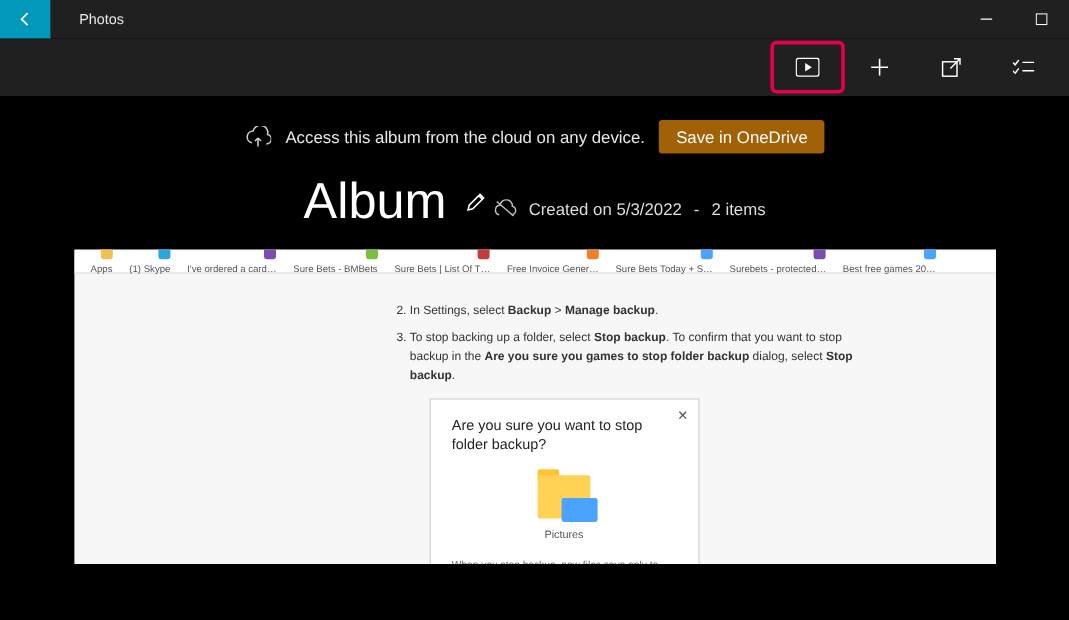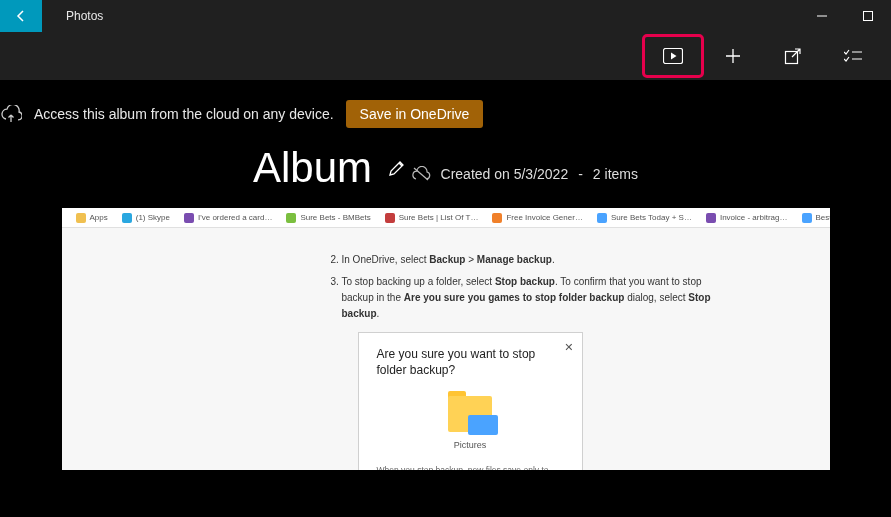--- a/index.html
+++ b/index.html
@@ -69,20 +69,21 @@
 .toolbar-btn.highlighted {
   outline: 3px solid #e6004c;
   outline-offset: -2px;
   border-radius: 4px;
 }
 
 
 .save-row {
   display: flex;
   align-items: center;
+  justify-content: center;
   gap: 12px;
   padding: 20px 0 10px;
 }
 .save-row .msg {
   color: #e8e8e8;
   font-size: 14px;
 }
 .save-btn {
   background: #a16207;
   color: #fff;
@@ -131,21 +132,21 @@
   height: 20px;
   background: #fff;
   border-bottom: 1px solid #e0e0e0;
   display: flex;
   align-items: center;
   gap: 14px;
   padding: 0 14px;
   font-size: 8px;
   color: #555;
 }
-.bm-item { display: flex; align-items: center; gap: 4px; white-space: nowrap; }
+.bm-item { display: flex; align-items: flex-end; gap: 4px; white-space: nowrap; flex-direction: column; }
 .bm-dot { width: 10px; height: 10px; border-radius: 2px; flex-shrink: 0; }
 .bm-spacer { flex: 1; }
 
 
 .instr {
   padding: 24px 40px 40px 200px;
   color: #333;
   font-size: 10px;
   line-height: 1.6;
 }
@@ -287,34 +288,34 @@
     <span class="bm-item">
         <span class="bm-dot" style="background:#f0802a"></span>
         <span>Free Invoice Gener…</span>
       </span>
     <span class="bm-item">
         <span class="bm-dot" style="background:#4aa3ff"></span>
         <span>Sure Bets Today + S…</span>
       </span>
     <span class="bm-item">
         <span class="bm-dot" style="background:#7a4db0"></span>
-        <span>Invoice - arbitrag…</span>
+        <span>Surebets - protected…</span>
       </span>
     <span class="bm-item">
         <span class="bm-dot" style="background:#4aa3ff"></span>
         <span>Best free games 20…</span>
       </span>
     <span class="bm-spacer"></span>
 
   </div>
 
   <div class="instr">
     <ol start="2">
       <li>
-        <span>In OneDrive, select </span><b>Backup</b><span> &gt; </span><b>Manage backup</b><span>.</span>
+        <span>In Settings, select </span><b>Backup</b><span> &gt; </span><b>Manage backup</b><span>.</span>
       </li>
       <li>
         <span>To stop backing up a folder, select </span><b>Stop backup</b><span>. To confirm that you want to stop backup in the </span><b>Are you sure you games to stop folder backup</b><span> dialog, select </span><b>Stop backup</b><span>.</span>
       </li>
     </ol>
 
     <div class="dialog">
       <span class="close">✕</span>
       <h4>Are you sure you want to stop folder backup?</h4>
       <div class="folder-icon">

